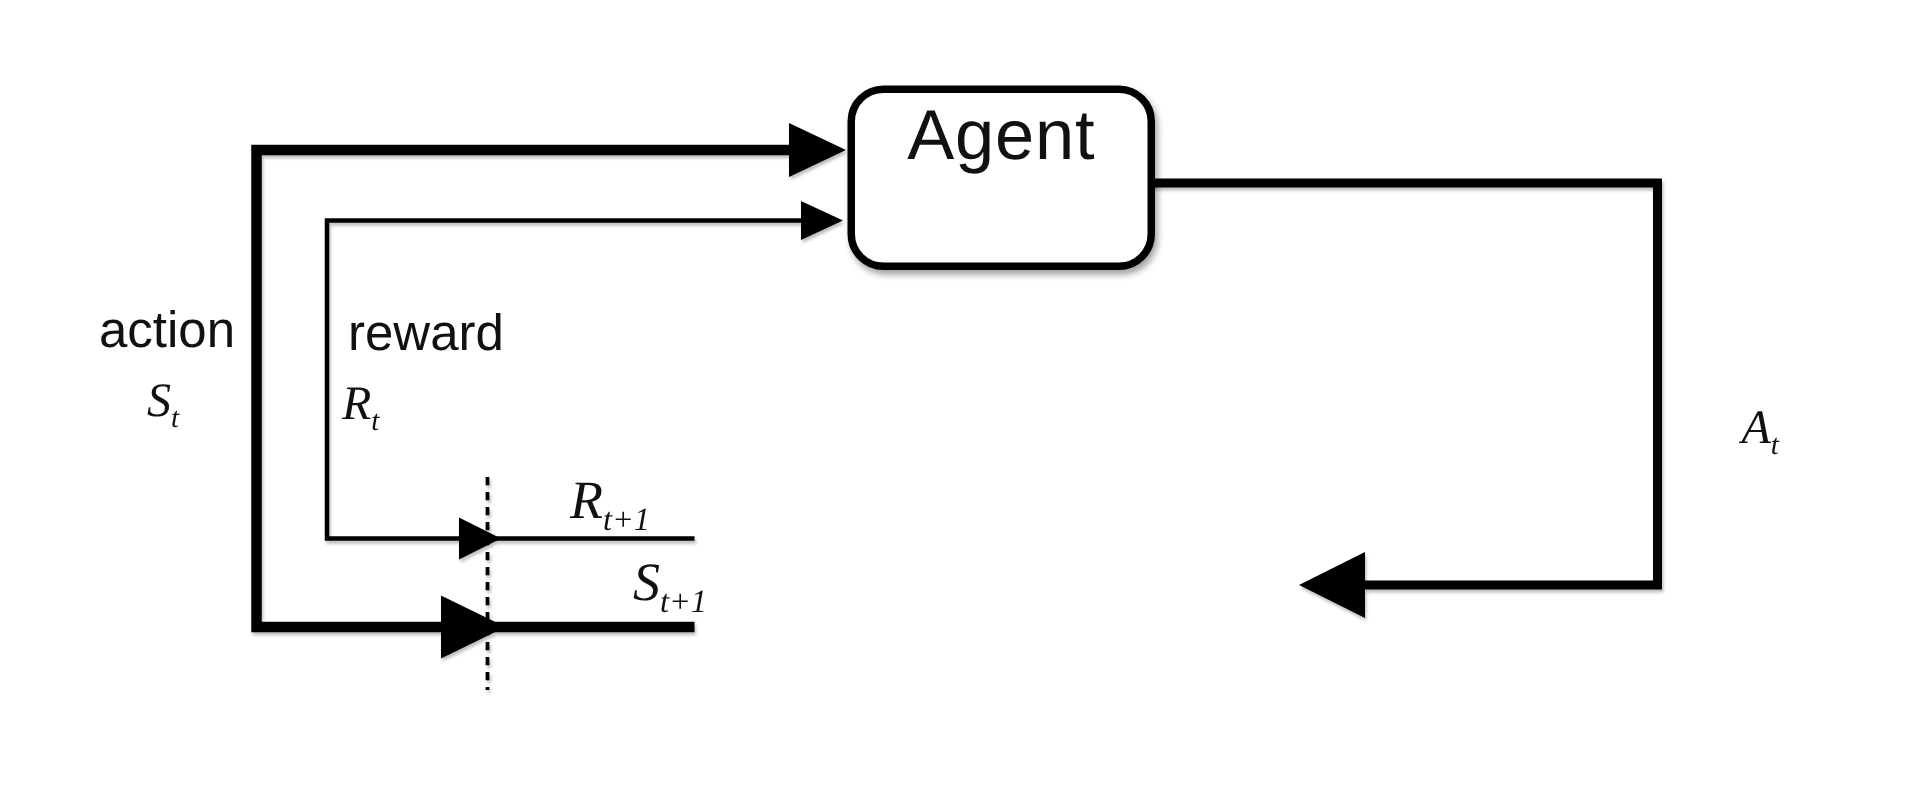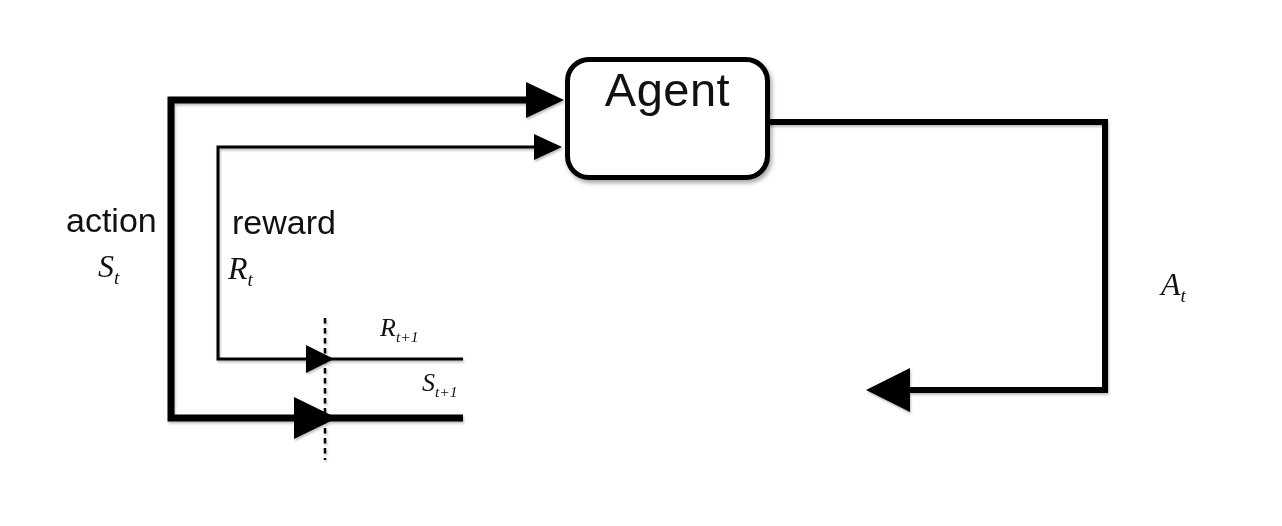--- a/index.html
+++ b/index.html
@@ -46,21 +46,21 @@
     font-style: italic;
     font-size: 32px;
     white-space: nowrap;
     line-height: 1;
   }
   .math sub {
     font-size: 60%;
     font-style: italic;
     line-height: 0;
   }
-  .math.small { font-size: 26px; }
+  .math.small { font-size: 36px; }
 </style>
 </head>
 <body>
 
 <div class="canvas">
 
   <svg width="1282" height="526" viewBox="0 0 1282 526" style="filter: drop-shadow(1px 2px 1px rgba(0,0,0,0.25));">
 
     <path d="M463 418 H171 V100 H545" stroke="#000000" stroke-width="7" fill="none"></path>
 

